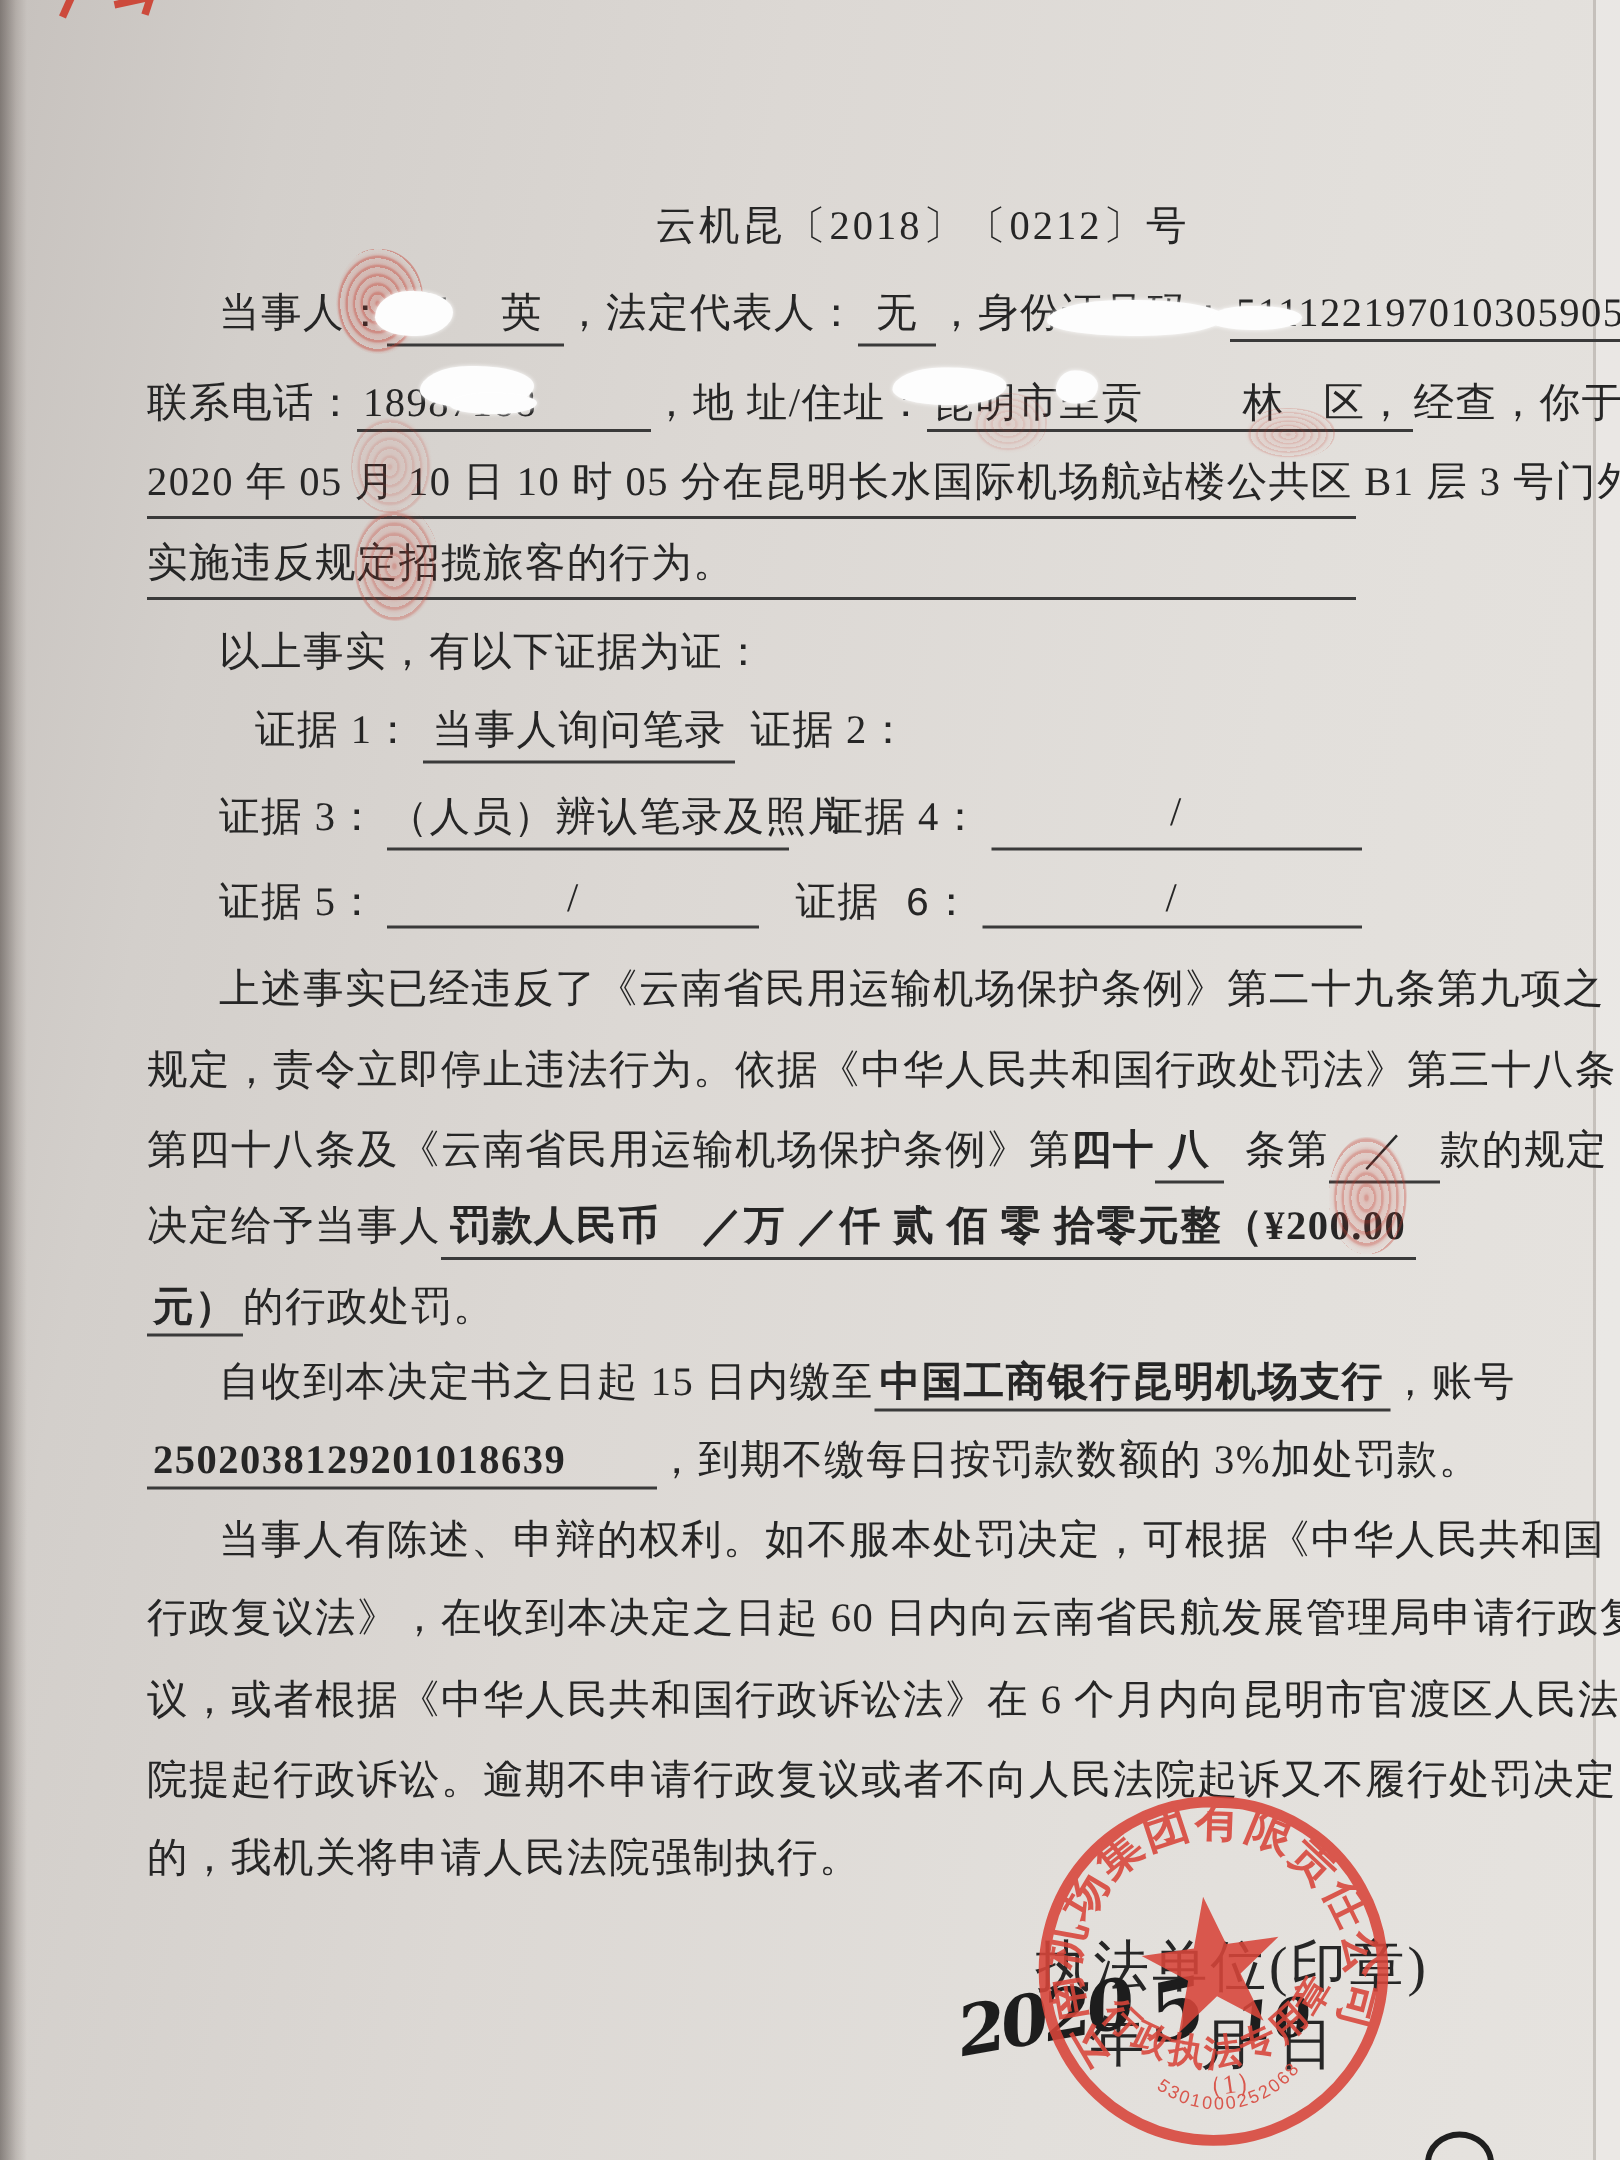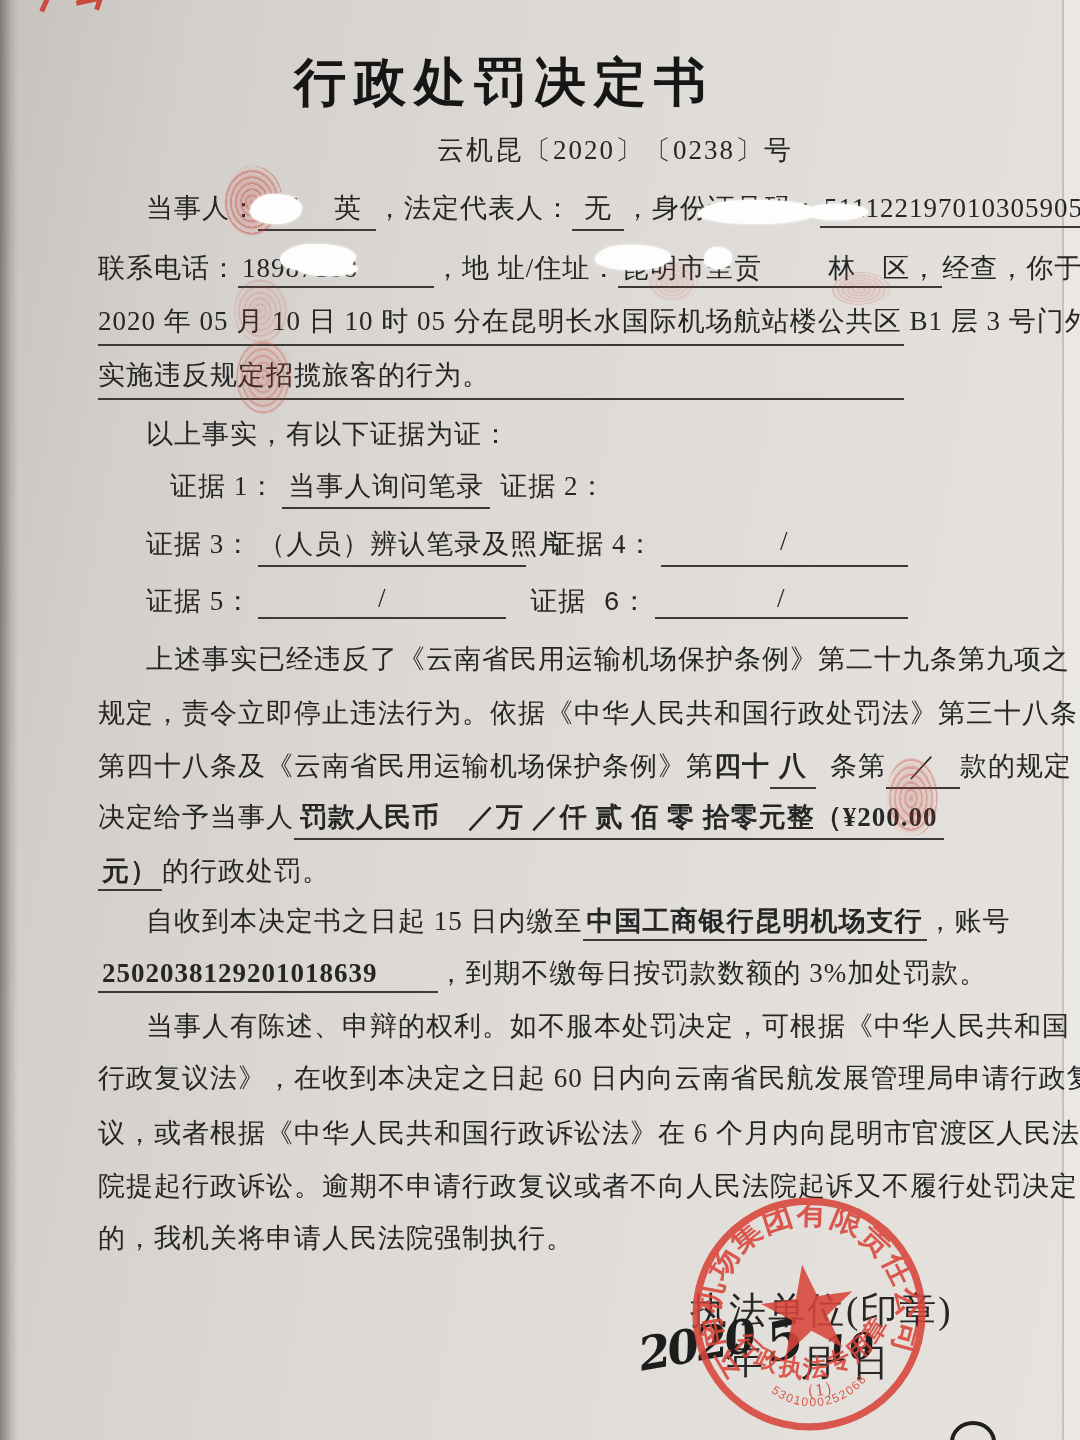--- a/index.html
+++ b/index.html
@@ -42,22 +42,21 @@
 <div id="page">
 
   <div class="edge-right-lite"></div>
   <div class="edge-right-line"></div>
   <div class="edge-left"></div>
 
   <div class="redmark" style="left:42px;top:-2px;width:5px;height:14px;transform:rotate(24deg);"></div>
   <div class="redmark" style="left:76px;top:-2px;width:26px;height:5px;transform:rotate(-12deg);"></div>
   <div class="redmark" style="left:96px;top:-2px;width:5px;height:12px;transform:rotate(18deg);"></div>
 
-  <div class="line title" style="left:98px;top:48px;">行政处罚决定书</div>
-  <div class="line docnum" style="left:210px;top:132px;">云机昆〔2020〕〔0238〕号</div>
+  <div class="line docnum" style="left:210px;top:132px;">云机昆〔2018〕〔0212〕号</div>
 
   <div class="line" style="left:146px;top:190px;">
     <span>当事人：</span><span class="blank" style="width:118px;"><span>李</span><span class="gap" style="width:34px;"></span><span>英</span></span><span>，</span><span>法定代表人：</span><span class="blank" style="width:52px;">无</span><span>，</span><span>身份证号码：</span><span class="u">511122197010305905</span>
   </div>
 
   <div class="line" style="left:98px;top:250px;">
     <span>联系电话：</span><span class="u"><span>18987188</span><span class="gap" style="width:72px;"></span></span><span>，</span><span>地 址/住址：</span><span class="u"><span>昆明市呈贡</span><span class="gap" style="width:66px;"></span><span>林</span><span class="gap" style="width:26px;"></span><span>区，</span></span><span>经查，你于</span>
   </div>
 
   <div class="line" style="left:98px;top:303px;">

